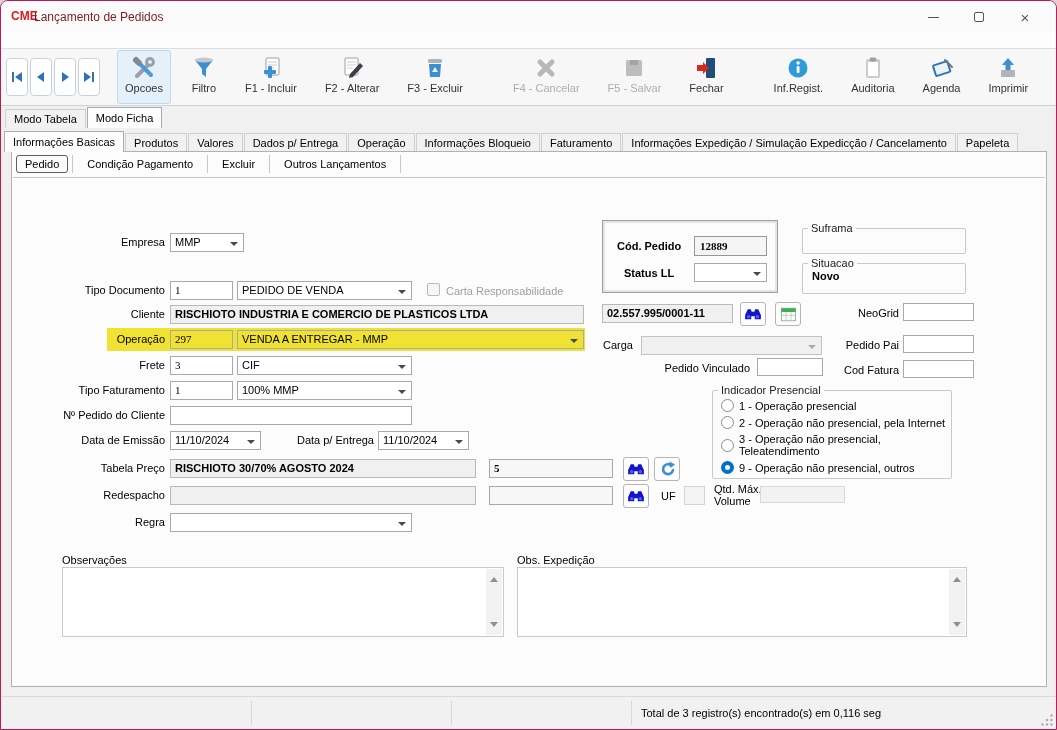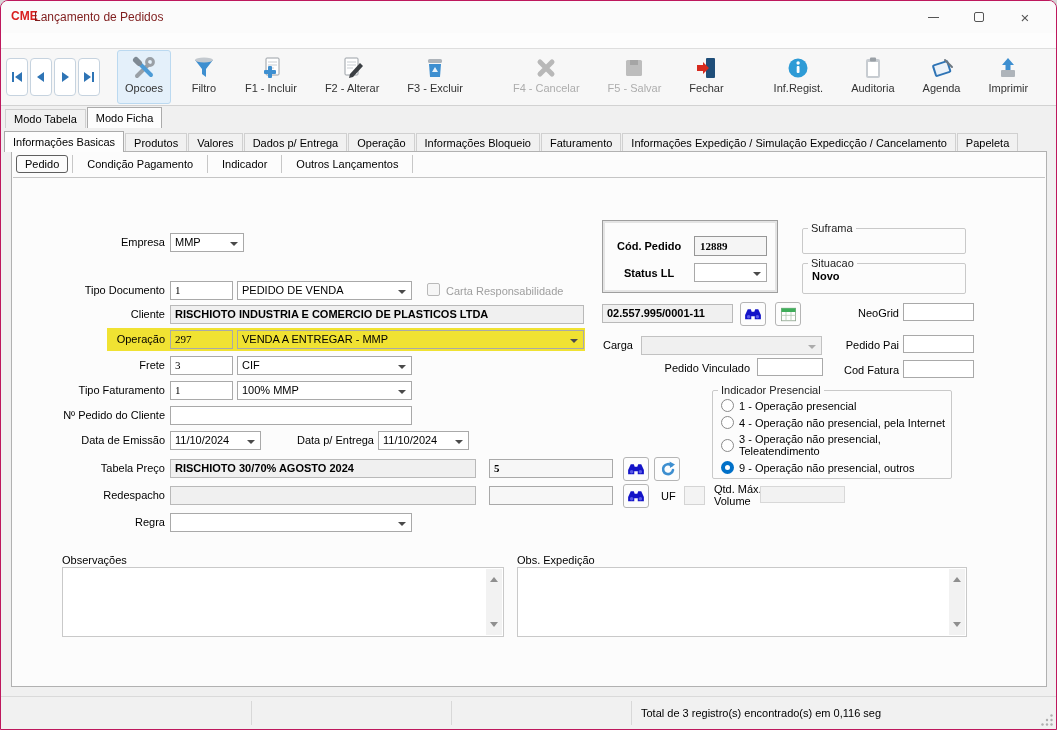--- a/index.html
+++ b/index.html
@@ -260,21 +260,21 @@
     <div class="tab">Papeleta</div>
   </div>
 
   <div class="page">
 
     <div class="row3">
       <div class="itab active">Pedido</div>
       <div class="isep"></div>
       <div class="itab">Condição Pagamento</div>
       <div class="isep"></div>
-      <div class="itab">Indicador</div>
+      <div class="itab">Excluir</div>
       <div class="isep"></div>
       <div class="itab">Outros Lançamentos</div>
       <div class="isep"></div>
     </div>
 
     <div class="content">
 
       <div class="flabel" style="top:58px">Empresa</div>
       <div class="combo" style="left:157px;top:55px;width:74px">MMP</div>
 
@@ -402,21 +402,21 @@
       <div class="inp" style="left:890px;top:182px;width:71px;height:18px"></div>
 
       <fieldset style="left:699px;top:206px;width:240px;height:95px">
         <legend>Indicador Presencial</legend>
         <div class="radio-row">
           <span class="radio"></span>
           <span>1 - Operação presencial</span>
         </div>
         <div class="radio-row">
           <span class="radio"></span>
-          <span>4 - Operação não presencial, pela Internet</span>
+          <span>2 - Operação não presencial, pela Internet</span>
         </div>
         <div class="radio-row">
           <span class="radio"></span>
           <span>3 - Operação não presencial, Teleatendimento</span>
         </div>
         <div class="radio-row">
           <span class="radio on"></span>
           <span>9 - Operação não presencial, outros</span>
         </div>
       </fieldset>

